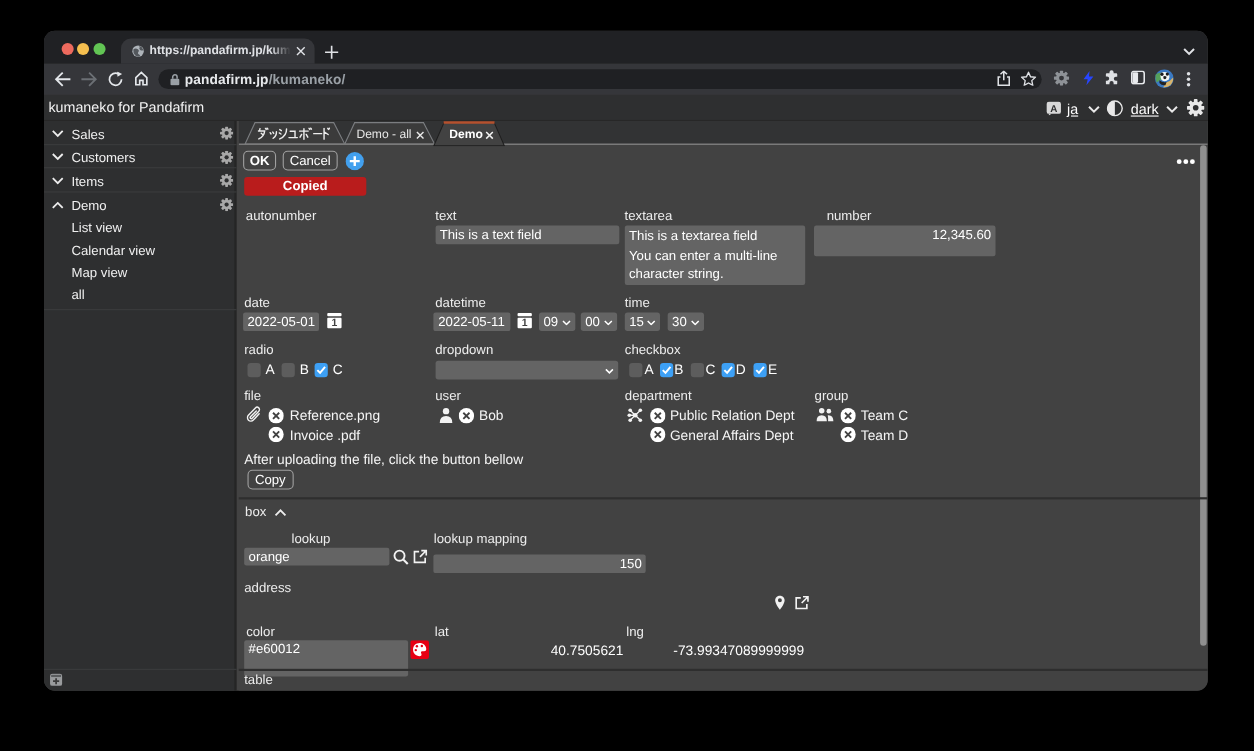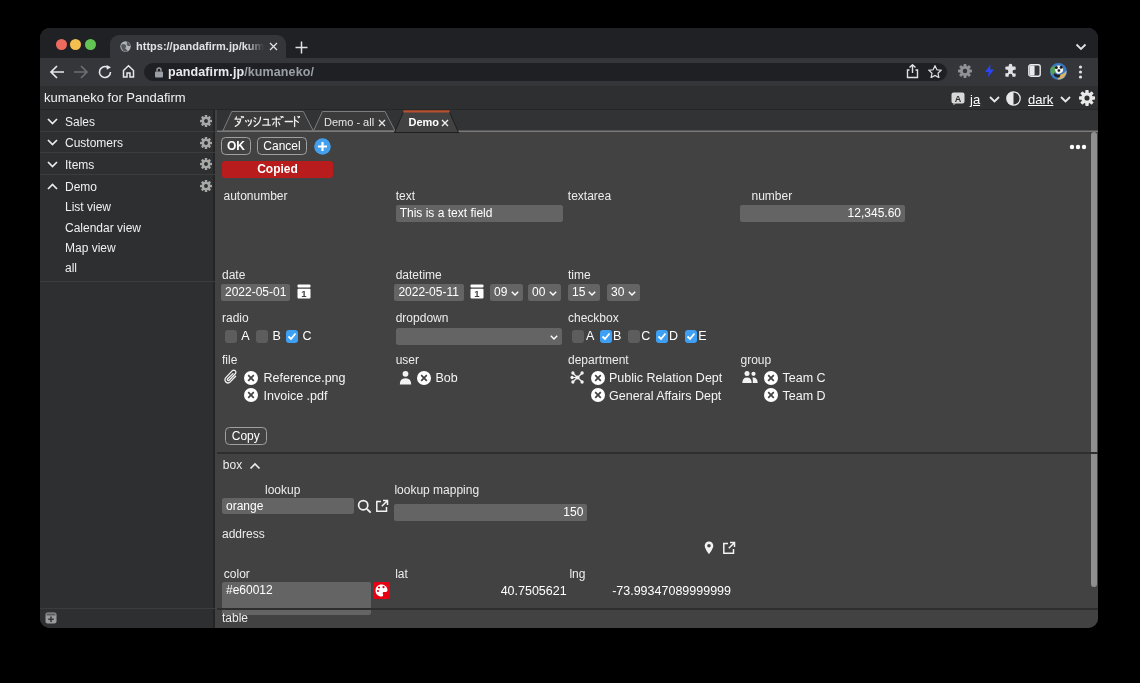--- a/index.html
+++ b/index.html
@@ -297,21 +297,22 @@
 <svg class="abs" style="left:96.5px;top:27.5px;" width="17" height="17" viewBox="0 0 17 17">
         <circle cx="8.5" cy="8.5" r="8.3" fill="#42a0ee"></circle>
         <path d="M8.5,4 V13 M4,8.5 H13" stroke="#fff" stroke-width="2.2"></path>
       </svg>
 <div class="abs" style="left:5px;top:50.5px;width:111px;height:17px;background:#b91c1c;border-radius:3px;color:#fff;font-size:12px;font-weight:bold;text-align:center;line-height:17px;">Copied</div>
 <div class="lbl" style="left:6.5px;top:78.5px;">autonumber</div>
 <div class="lbl" style="left:178.7px;top:78.5px;">text</div>
 <div class="lbl" style="left:350.8px;top:78.5px;">textarea</div>
 <div class="lbl" style="left:523.5px;top:78.5px;margin-left:11px;">number</div>
 <div class="inp" style="left:178.7px;top:95px;width:167.3px;height:17.3px;">This is a text field</div>
-<div class="inp num" style="left:523px;top:95px;width:165px;height:17px;">12,345.60</div>
+<div class="inp" style="left:350.8px;top:95px;width:164.5px;height:54px;line-height:17.5px;padding-top:1px;">This is a textarea field<br>You can enter a multi-line<br>character string.</div>
+<div class="inp num" style="left:523px;top:95px;width:165px;height:28px;">12,345.60</div>
 <div class="lbl" style="left:5px;top:158px;">date</div>
 <div class="lbl" style="left:178.7px;top:158px;">datetime</div>
 <div class="lbl" style="left:351px;top:158px;">time</div>
 <div class="inp" style="left:4px;top:173.5px;width:68.7px;height:17.5px;line-height:17.5px;">2022-05-01</div>
 <svg class="abs" style="left:80px;top:174px;" width="14" height="15" viewBox="0 0 14 15">
 <rect x="0.5" y="0.5" width="13" height="3" rx="1" fill="#fff"></rect>
 <rect x="0.5" y="4.8" width="13" height="9.7" rx="1" fill="#fff"></rect>
 <text x="7" y="12.5" font-size="9.5" font-weight="bold" text-anchor="middle" fill="#424242" font-family="Liberation Sans">1</text>
       </svg>
 <div class="inp" style="left:177.4px;top:173.5px;width:69.8px;height:17.5px;line-height:17.5px;">2022-05-11</div>
@@ -432,20 +433,21 @@
 <svg class="abs" style="left:546.9px;top:260.5px;" width="14" height="14" viewBox="0 0 14 14">
         <circle cx="7" cy="7" r="7" fill="#fff"></circle>
         <path d="M4.2,4.2 L9.8,9.8 M9.8,4.2 L4.2,9.8" stroke="#424242" stroke-width="1.7"></path>
       </svg>
 <div class="chip" style="left:565.5px;top:261px;">Team C</div>
 <svg class="abs" style="left:546.9px;top:278px;" width="14" height="14" viewBox="0 0 14 14">
         <circle cx="7" cy="7" r="7" fill="#fff"></circle>
         <path d="M4.2,4.2 L9.8,9.8 M9.8,4.2 L4.2,9.8" stroke="#424242" stroke-width="1.7"></path>
       </svg>
 <div class="chip" style="left:565.5px;top:278.5px;">Team D</div>
+<div class="abs" style="left:5px;top:301px;font-size:12.5px;color:#f5f5f5;">After uploading the file, click the button bellow</div>
 <div class="btn" style="left:8px;top:317px;width:41.5px;height:18px;line-height:16.5px;">Copy</div>
 <div class="sep" style="top:341.5px;"></div>
 <div class="lbl" style="left:5.8px;top:348px;">box</div>
 <svg class="abs" style="left:31.7px;top:351.5px;" width="12" height="8" viewBox="0 0 12 8">
         <path d="M1.5,6.5 L6,2 L10.5,6.5" stroke="#ececec" stroke-width="1.7" fill="none"></path>
       </svg>
 <div class="lbl" style="left:5px;top:373px;padding-left:43px;">lookup</div>
 <div class="lbl" style="left:177.4px;top:373px;">lookup mapping</div>
 <div class="inp" style="left:5px;top:387.7px;width:131.5px;height:16.5px;line-height:16.5px;">orange</div>
 <svg class="abs" style="left:140px;top:388.5px;" width="15" height="15" viewBox="0 0 15 15">

